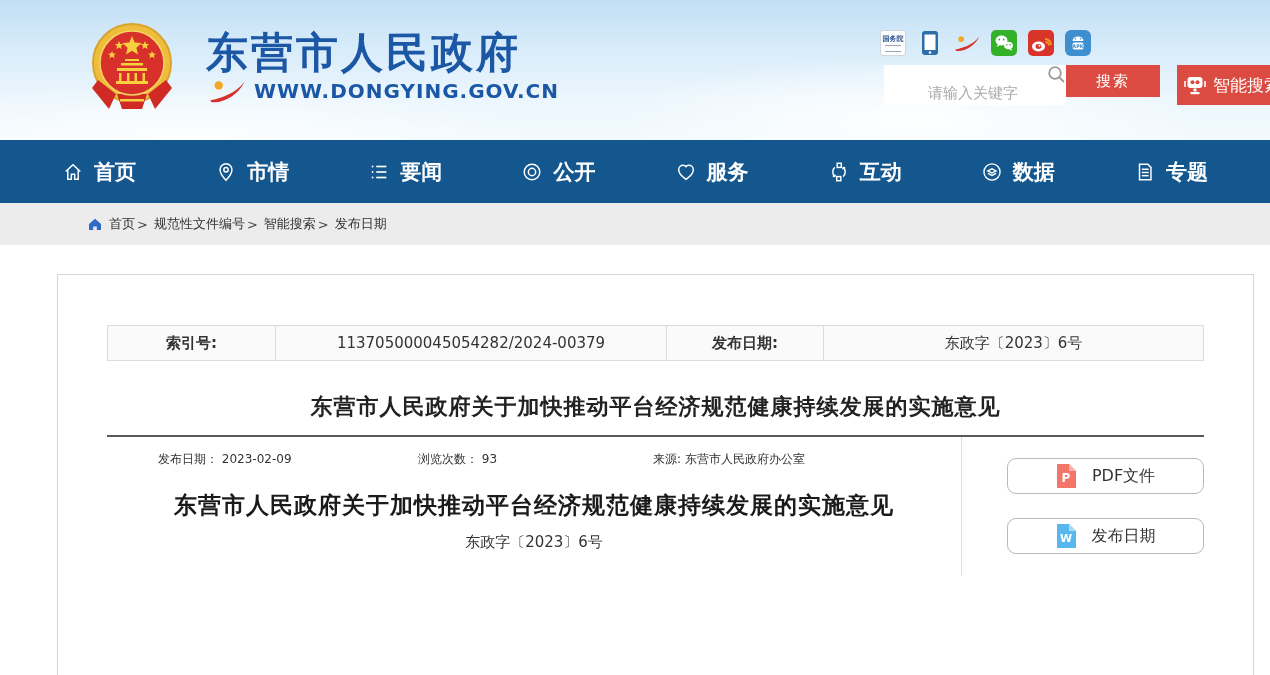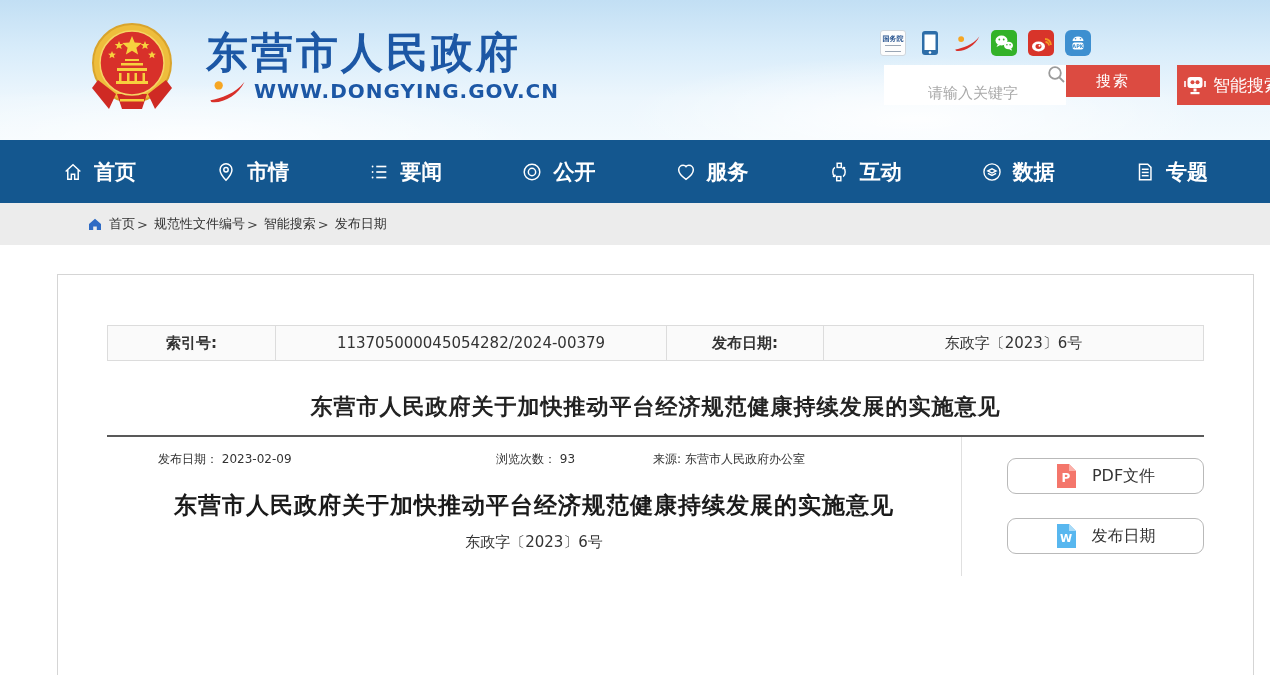--- a/index.html
+++ b/index.html
@@ -65,21 +65,21 @@
   .article-title { text-align:center; font-size:22px; font-weight:bold; color:#222; margin-top:31px;
     letter-spacing:1px; }
   .divider { height:2px; background:#595959; margin-top:13px; }
 
   .content-cols { display:flex; align-items:stretch; min-height:139px; }
   .left-col { width:855px; border-right:1px solid #e0e0e0; padding-top:14px; }
   .right-col { flex:1; display:flex; flex-direction:column; align-items:flex-end; padding-top:21px; gap:24px; }
 
   .meta-row { display:flex; padding-left:51px; font-size:12px; color:#333; }
   .meta-item { white-space:nowrap; }
-  .mi-1 { width:260px; } .mi-2 { width:235px;text-align:center; }
+  .mi-1 { width:260px; } .mi-2 { width:235px; }
 
   .heading2 { text-align:center; font-size:23px; font-weight:bold; color:#1a1a1a; margin-top:22px;
     letter-spacing:1px; }
   .doc-num { text-align:center; font-size:15px; color:#333; margin-top:12px; }
 
   .attach-btn { width:197px; height:36px; background:#fff; border:1px solid #b9b9b9; border-radius:9px;
     display:flex; align-items:center; justify-content:center; gap:15px; font-size:16px; color:#333;
     cursor:pointer; font-family:inherit; }
 </style>
 </head>

